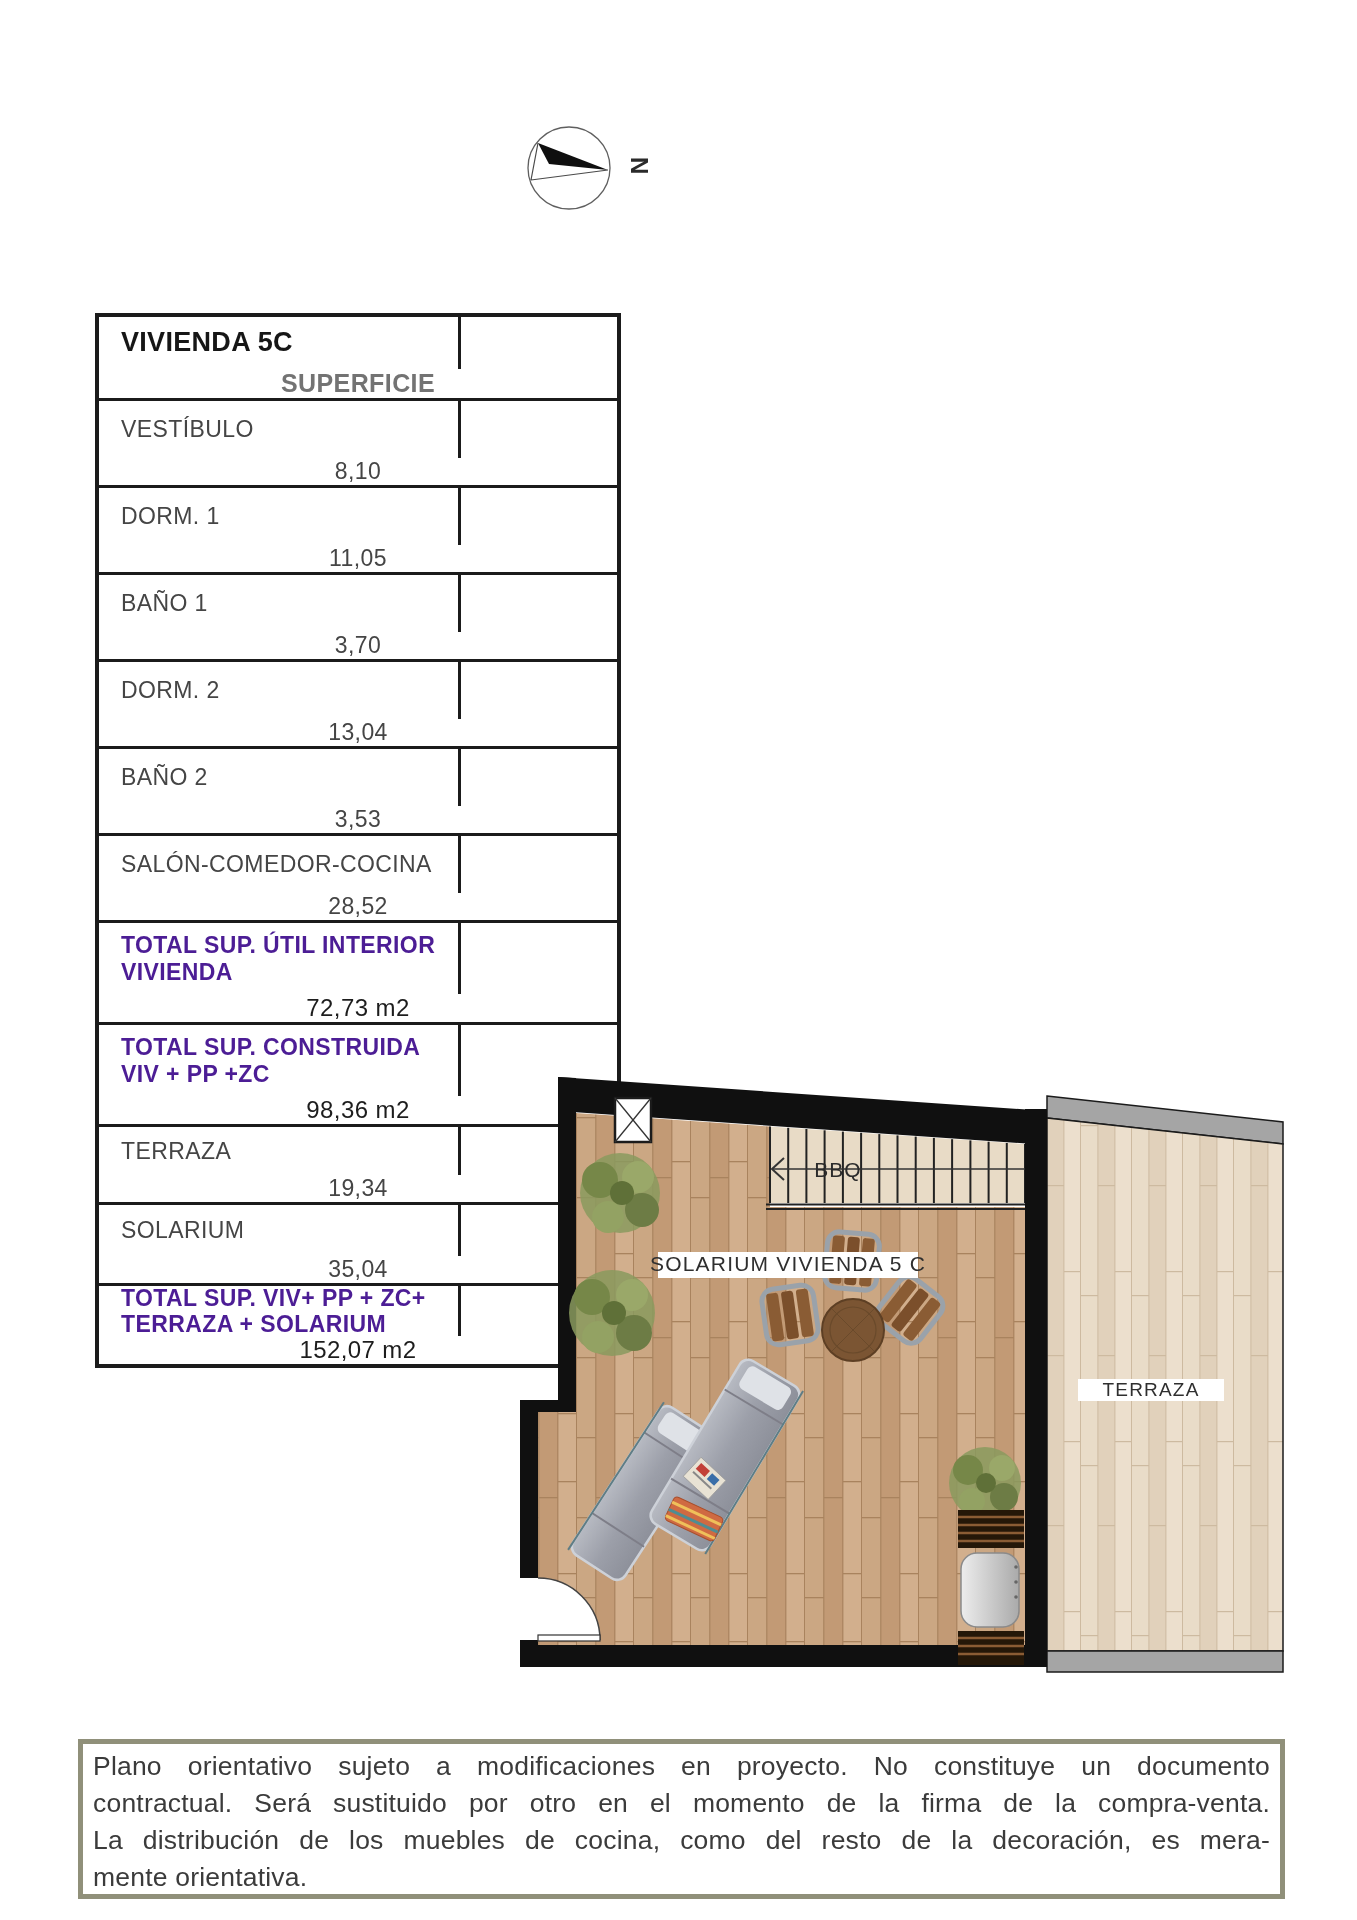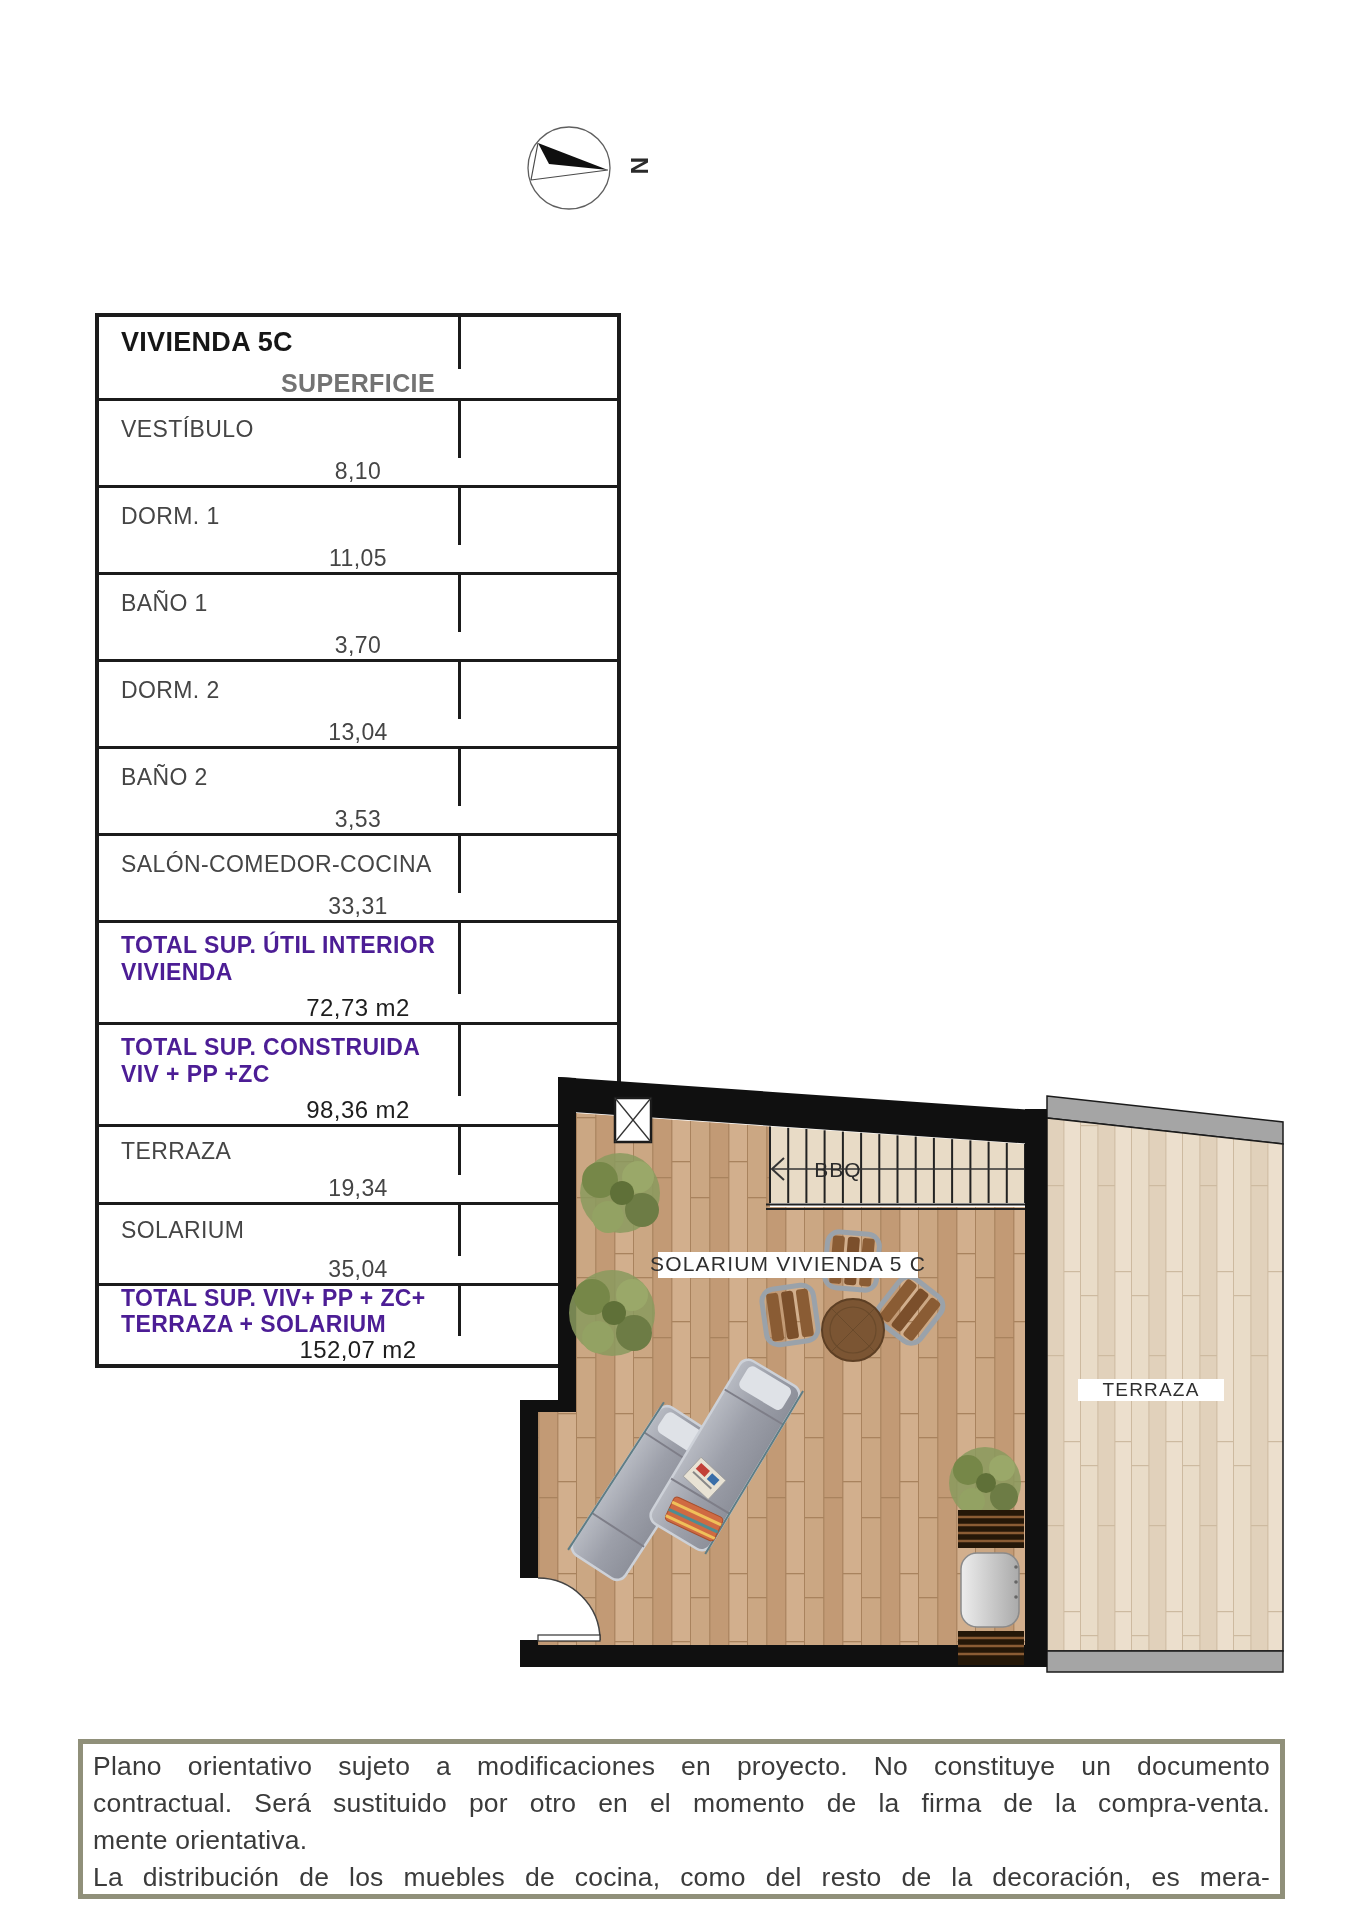--- a/index.html
+++ b/index.html
@@ -71,21 +71,21 @@
     <div class="t-row">
       <div class="t-cell t-label h57">DORM. 2</div>
       <div class="t-cell t-value h57">13,04</div>
     </div>
     <div class="t-row">
       <div class="t-cell t-label h57">BAÑO 2</div>
       <div class="t-cell t-value h57">3,53</div>
     </div>
     <div class="t-row">
       <div class="t-cell t-label h57">SALÓN-COMEDOR-COCINA</div>
-      <div class="t-cell t-value h57">33,31</div>
+      <div class="t-cell t-value h57">28,52</div>
     </div>
     <div class="t-row bold">
       <div class="t-cell t-label h71">TOTAL SUP. ÚTIL INTERIOR VIVIENDA</div>
       <div class="t-cell t-value h71">72,73 m2</div>
     </div>
     <div class="t-row bold">
       <div class="t-cell t-label h71">TOTAL SUP. CONSTRUIDA VIV + PP +ZC</div>
       <div class="t-cell t-value h71">98,36 m2</div>
     </div>
     <div class="t-row">
@@ -296,17 +296,17 @@
     </g>
     <g>
       <rect x="558" y="314" width="146" height="22" fill="#ffffff"></rect>
       <text x="631" y="331" text-anchor="middle" font-size="19" letter-spacing="1.2" fill="#2f2f2f">TERRAZA</text>
     </g>
   </svg>
 
   <div id="disclaimer">
     <div class="disc-line">Plano orientativo sujeto a modificaciones en proyecto. No constituye un documento</div>
     <div class="disc-line">contractual. Será sustituido por otro en el momento de la firma de la compra-venta.</div>
+    <div class="disc-line">La distribución de los muebles de cocina, como del resto de la decoración, es mera-</div>
     <div class="disc-line last">mente orientativa.</div>
-    <div class="disc-line">La distribución de los muebles de cocina, como del resto de la decoración, es mera-</div>
   </div>
 
 </div>
 
 </body></html>

